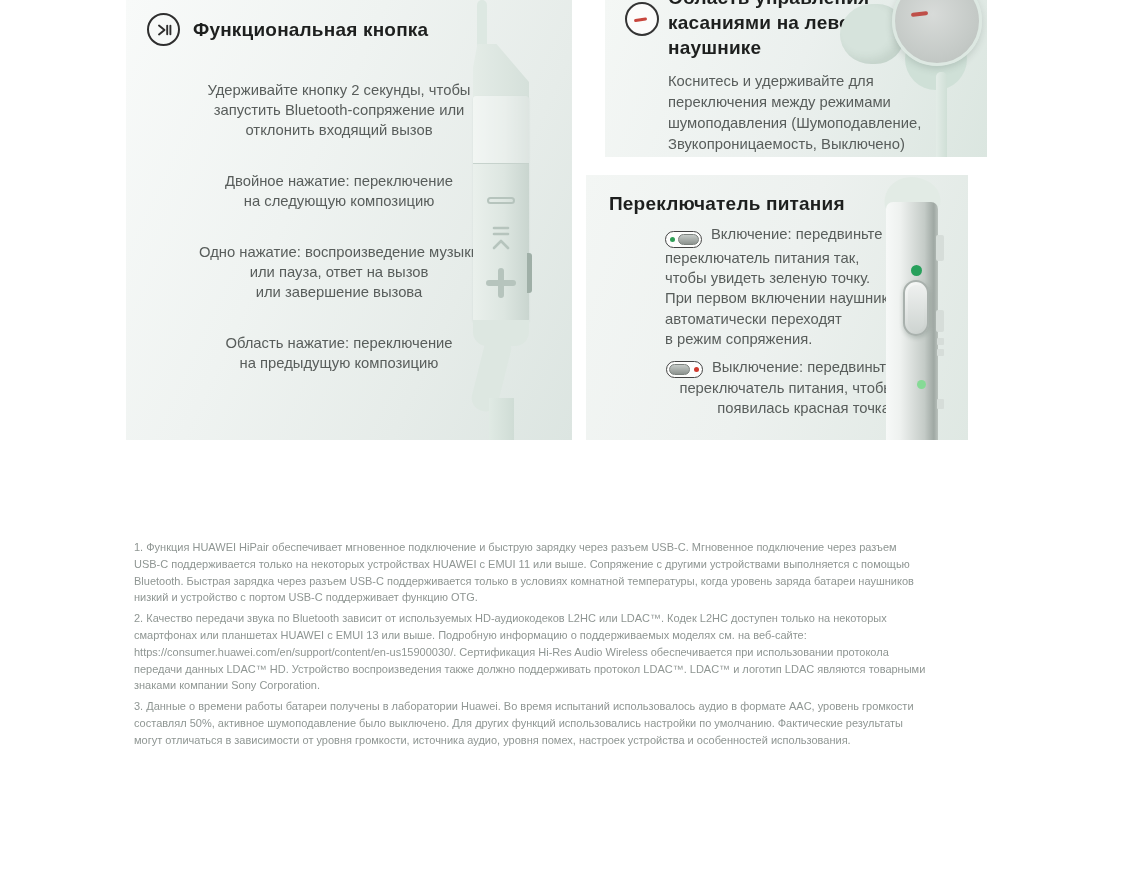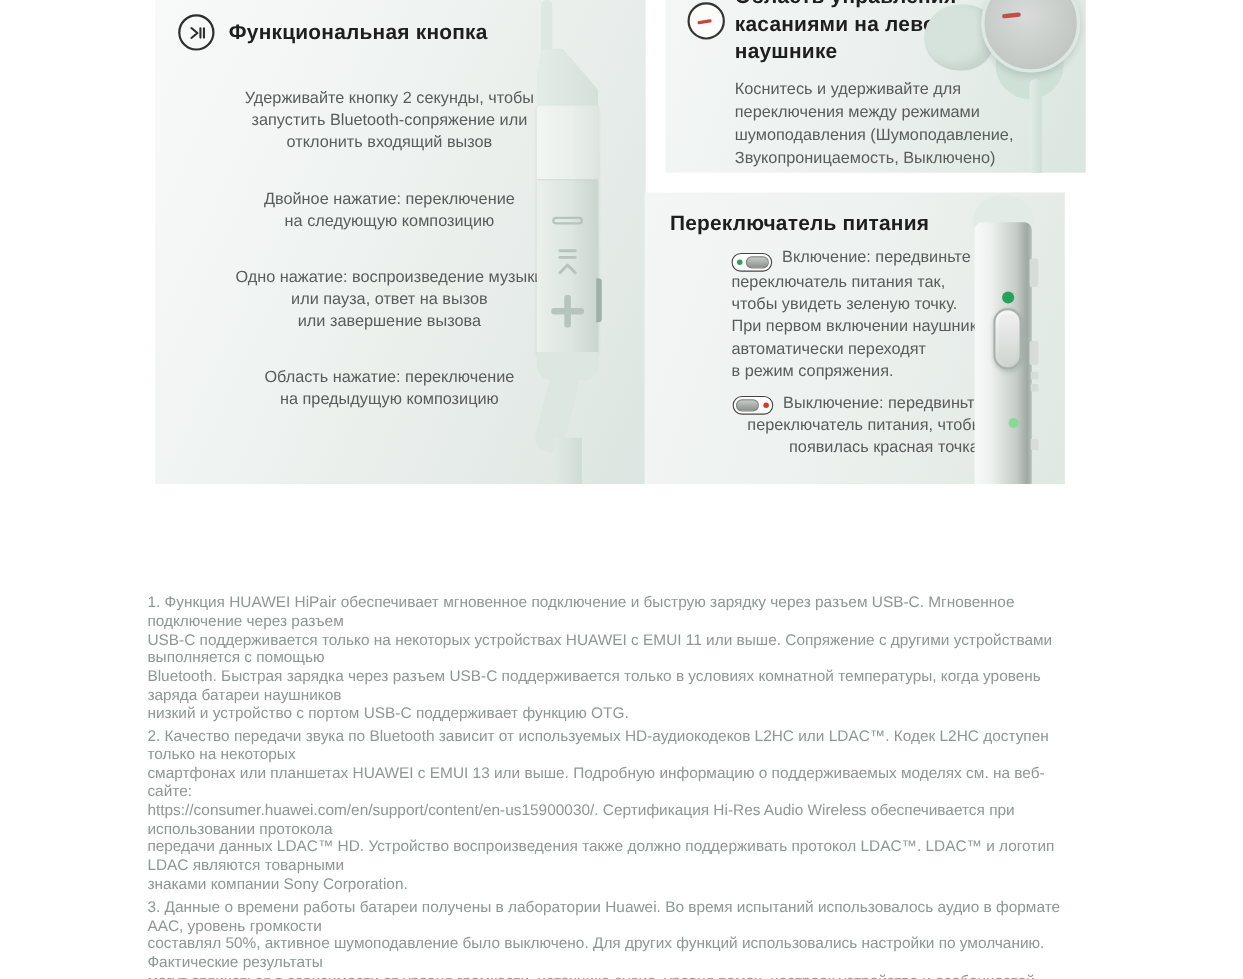--- a/index.html
+++ b/index.html
@@ -2,21 +2,21 @@
 <html><head>
 <meta charset="utf-8">
 <style>
   * { box-sizing: border-box; }
   html,body { margin:0; padding:0; background:#ffffff; }
   body { font-family:"Liberation Sans", sans-serif; }
   .canvas { position:relative; width:1130px; height:890px; background:#ffffff; overflow:hidden; }
 
   .panel { position:absolute; overflow:hidden; }
   .panel-fn {
-    left:141px; top:0; width:446px; height:440px;
+    left:126px; top:0; width:446px; height:440px;
     background:linear-gradient(115deg,#f8faf9 0%,#eff3f1 40%,#e6ece9 72%,#dce5e1 100%);
   }
   .panel-touch {
     left:605px; top:0; width:382px; height:157px;
     background:linear-gradient(110deg,#f4f7f5 0%,#ebf0ee 50%,#dbe6e0 100%);
   }
   .panel-power {
     left:586px; top:175px; width:382px; height:265px;
     background:linear-gradient(110deg,#f3f6f4 0%,#edf1ef 50%,#dfe8e3 100%);
   }
@@ -86,21 +86,21 @@
     background:linear-gradient(#eef0ef,#cfd5d2); }
   .p-led { position:absolute; left:331px; top:205px; width:9px; height:9px; border-radius:50%; background:#86da96; }
   .p-tab1 { position:absolute; left:350px; top:60px; width:8px; height:26px; background:#d6ddd9; border-radius:2px; }
   .p-tab2 { position:absolute; left:350px; top:135px; width:8px; height:22px; background:#d6ddd9; border-radius:2px; }
   .p-tab3 { position:absolute; left:351px; top:163px; width:7px; height:7px; background:#d6ddd9; border-radius:1px; }
   .p-tab4 { position:absolute; left:351px; top:174px; width:7px; height:7px; background:#d6ddd9; border-radius:1px; }
   .p-tab5 { position:absolute; left:351px; top:224px; width:7px; height:10px; background:#d6ddd9; border-radius:1px; }
 
   
   .footnotes { position:absolute; left:134px; top:539px; width:856px; }
-  .footnotes p { margin:0 0 4px 0; font-size:14px; line-height:16.8px; color:#8f9693; white-space:pre-line; }
+  .footnotes p { margin:0 0 4px 0; font-size:11px; line-height:16.8px; color:#8f9693; white-space:pre-line; }
 </style>
 </head>
 <body>
 
 <div class="canvas">
 
   <section class="panel panel-fn">
     <div class="fn-head">
       <span class="circ">
         <svg width="20" height="20" viewBox="0 0 20 20" fill="none">

